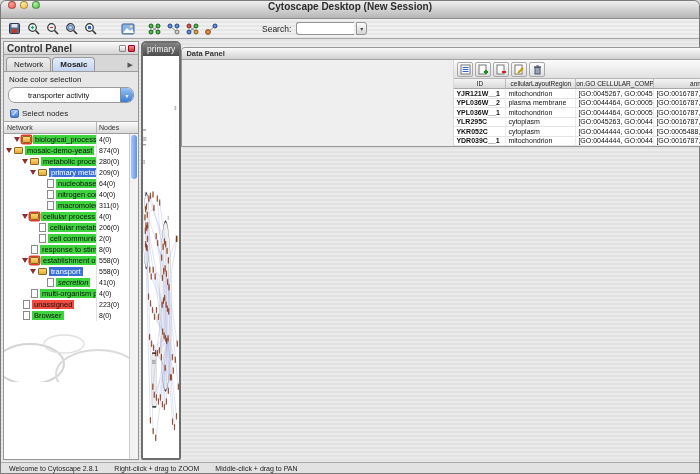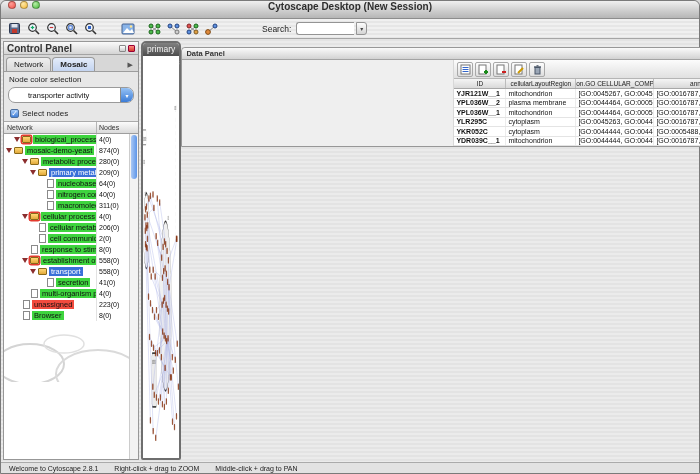--- a/index.html
+++ b/index.html
@@ -316,21 +316,21 @@
             </div>
             <div class="tree-row">
               <div class="tree-left" style="padding-left: 26px;">
                 <span class="expander"></span>
                 <span class="folder-icon"></span>
                 <span class="tree-label bg-selected">transport</span>
               </div>
               <span class="tree-count">558(0)</span>
             </div>
             <div class="tree-row">
-              <div class="tree-left" style="padding-left: 34px;">
+              <div class="tree-left" style="padding-left: 34px; font-style: italic;">
                 <span class="expander empty"></span>
                 <span class="doc-icon"></span>
                 <span class="tree-label bg-green">secretion</span>
               </div>
               <span class="tree-count">41(0)</span>
             </div>
             <div class="tree-row">
               <div class="tree-left" style="padding-left: 18px;">
                 <span class="expander empty"></span>
                 <span class="doc-icon"></span>

